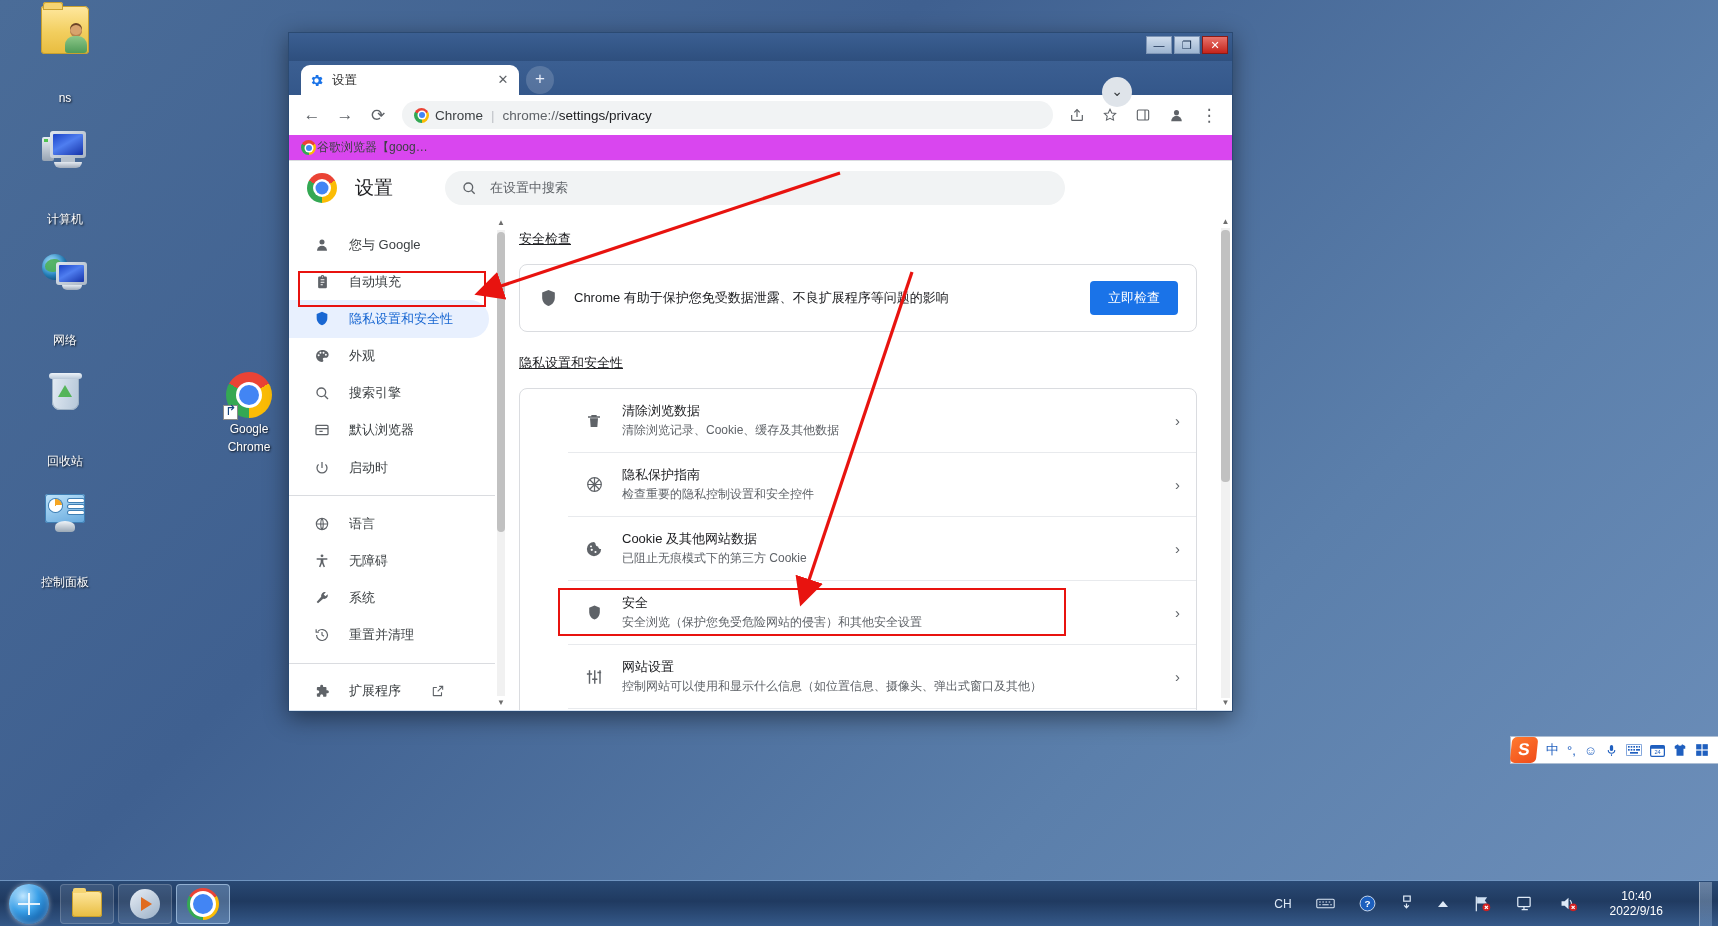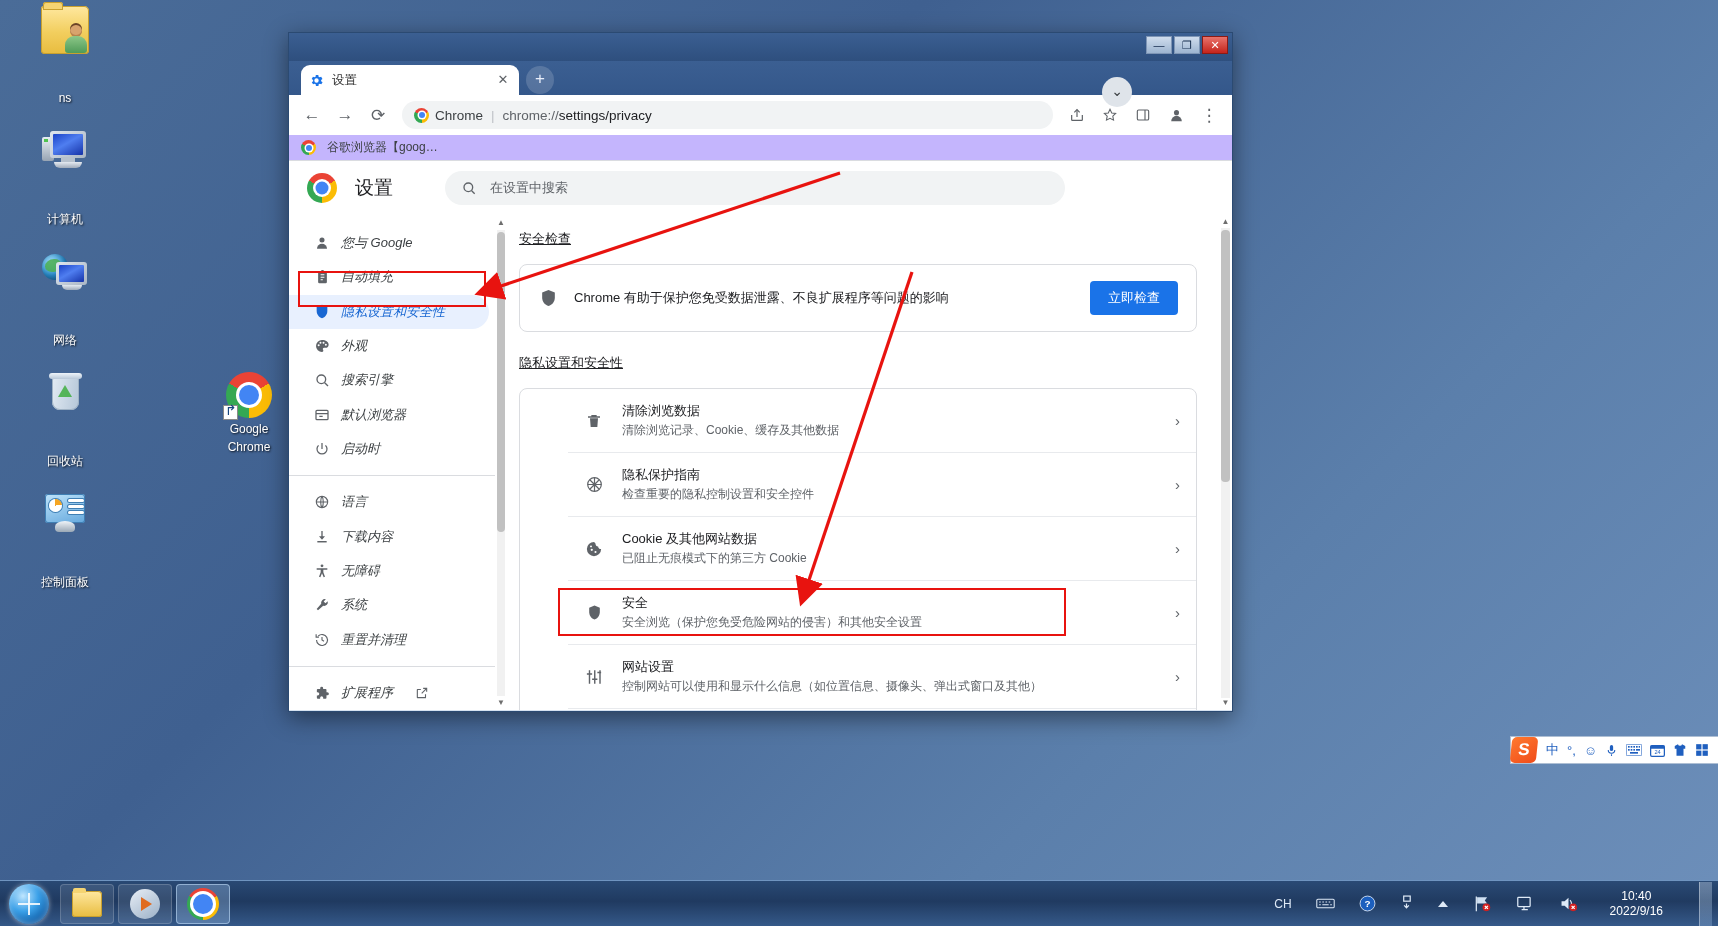--- a/index.html
+++ b/index.html
@@ -141,39 +141,39 @@
     display:flex; align-items:center; padding:0 12px; gap:8px; font-size:13.5px; color:#5f6368; }
   .omnibox .chip { display:flex; align-items:center; gap:6px; color:#3c4043; }
   .omnibox .sep { color:#bdc1c6; }
   .omnibox .url { color:#5f6368; }
   .omnibox .url b { color:#202124; font-weight:400; }
   .mini-chrome { width:15px; height:15px; border-radius:50%; position:relative;
     background: conic-gradient(from -60deg,#ea4335 0deg 120deg,#fbbc05 120deg 240deg,#34a853 240deg 360deg); }
   .mini-chrome:after{content:"";position:absolute;left:50%;top:50%;width:6px;height:6px;transform:translate(-50%,-50%);
     border-radius:50%;background:#4285f4;box-shadow:0 0 0 1.5px #fff;}
 
-  .bookmarks { height:26px; background:#c4b5fd; display:flex; align-items:center; padding:0 12px; gap:11px;
+  .bookmarks { height:26px; background:#d946ef; display:flex; align-items:center; padding:0 12px; gap:1px;
     font-size:12px; color:#3c4043; border-bottom:1px solid #dadce0; }
 
   
   .page { height:calc(100% - 28px - 34px - 40px - 27px); background:#fff; display:flex; flex-direction:column; }
   .settings-header { height:54px; display:flex; align-items:center; padding:0 18px; gap:18px; background:#fff; }
   .settings-header .logo { width:30px; height:30px; border-radius:50%; position:relative;
     background: conic-gradient(from -60deg,#ea4335 0deg 120deg,#fbbc05 120deg 240deg,#34a853 240deg 360deg); }
   .settings-header .logo:after{content:"";position:absolute;left:50%;top:50%;width:13px;height:13px;
     transform:translate(-50%,-50%);border-radius:50%;background:#4285f4;box-shadow:0 0 0 2.5px #fff;}
   .settings-header .t { font-size:19px; color:#202124; }
   .search-box { width:620px; height:34px; margin-left:34px; background:#f1f3f4; border-radius:17px;
     display:flex; align-items:center; padding:0 16px; gap:13px; font-size:13px; color:#5f6368; }
 
   .page-body { flex:1; display:flex; min-height:0; border-top:1px solid #fff; }
   .sidebar { width:218px; background:#fff; padding-top:10px; position:relative;
     display:flex; flex-direction:column; }
-  .nav-item { height:39px; display:flex; align-items:center; gap:10px; padding-left:24px;
-    font-size:13px; color:#3c4043; border-radius:0 20px 20px 0; margin-right:18px;font-style:italic; }
+  .nav-item { height:39px; display:flex; align-items:center; gap:18px; padding-left:24px;
+    font-size:13px; color:#3c4043; border-radius:0 20px 20px 0; margin-right:18px; }
   .nav-item.active { background:#e8f0fe; color:#1967d2; }
   .nav-item.active .nav-ico { color:#1967d2; }
   .nav-ico { width:18px; height:18px; color:#5f6368; display:flex; align-items:center; justify-content:center; flex:none;}
   .nav-sep { height:1px; background:#dadce0; margin:9px 0 9px 0; }
   .sidebar-scroll { position:absolute; right:0; top:0; bottom:0; width:12px; background:#fff; }
   .sidebar-scroll .track { position:absolute; left:2px; top:14px; bottom:14px; width:8px; background:#f1f1f1; }
   .sidebar-scroll .thumb { position:absolute; left:2px; top:16px; width:8px; height:300px; background:#c1c1c1; border-radius:4px; }
   .sidebar-scroll .ar { position:absolute; left:2px; width:8px; height:10px; color:#6e6e6e; font-size:8px; text-align:center; line-height:9px;}
 
   .content { flex:1; background:#fff; position:relative; overflow:hidden; display:flex; }
@@ -457,29 +457,20 @@
         <div class="nav-item">
           <span class="nav-ico">
             <svg width="16" height="16" viewBox="0 0 24 24" fill="none" stroke="currentColor" stroke-width="1.7">
                 <circle cx="12" cy="12" r="8.5"></circle>
                 <path d="M3.5 12h17M12 3.5c2.6 3 2.6 14 0 17M12 3.5c-2.6 3-2.6 14 0 17"></path>
               </svg>
           </span>
           <span>语言</span>
         </div>
 
-        <div class="nav-item">
-          <span class="nav-ico">
-            <svg width="16" height="16" viewBox="0 0 24 24" fill="currentColor">
-                <path d="M11 3h2v8h3.5L12 16 7.5 11H11z"></path>
-                <rect x="5" y="18" width="14" height="2.2"></rect>
-              </svg>
-          </span>
-          <span>下载内容</span>
-        </div>
 
         <div class="nav-item">
           <span class="nav-ico">
             <svg width="16" height="16" viewBox="0 0 24 24" fill="currentColor">
                 <circle cx="12" cy="4.2" r="2.1"></circle>
                 <path d="M4 8h16v2H14v4l2.5 6.5-2 .8L12 15.5 9.5 21.3l-2-.8L10 14v-4H4z"></path>
               </svg>
           </span>
           <span>无障碍</span>
         </div>

